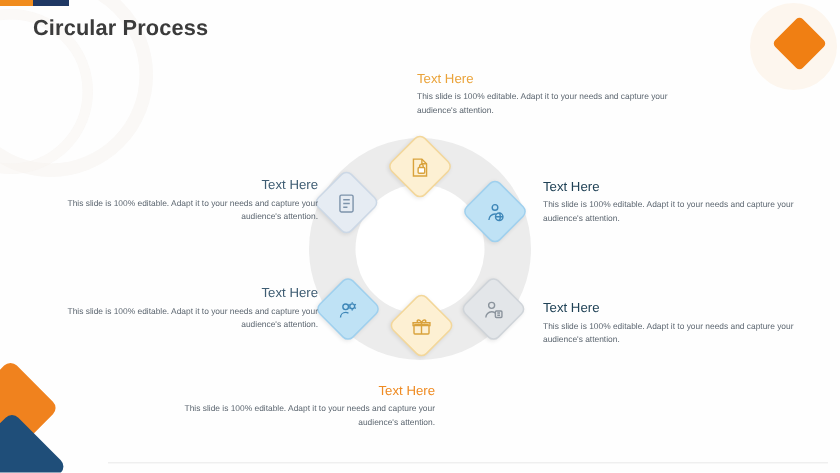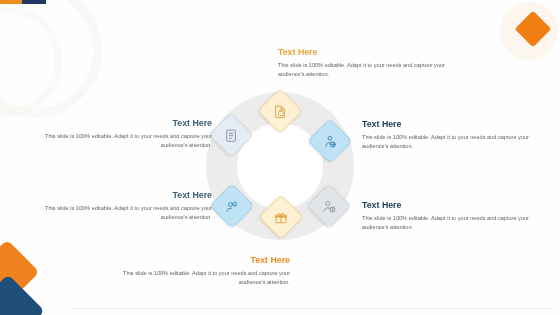--- a/index.html
+++ b/index.html
@@ -74,21 +74,21 @@
   }
   .badge svg{transform:rotate(-45deg);display:block;}
   .b-amber{background:#fdf0d3;border:1px solid #f3d79a;}
   .b-paleblue{background:#e6ecf3;border:1px solid #ccd8e6;}
   .b-blue{background:#bfe2f5;border:1px solid #9fd0ee;}
   .b-gray{background:#e3e6e9;border:1px solid #cfd4d9;}
 
   
   .callout{position:absolute;width:172px;}
   .callout .head{
-    font-size:8.8px;font-weight:bold;margin:0 0 3px 0;line-height:1.1;
+    font-size:8.8px;font-weight:normal;margin:0 0 3px 0;line-height:1.1;
   }
   .callout .body{
     font-size:5.6px;line-height:1.62;color:#5c6670;margin:0;
   }
   .h-amber{color:#eaa33a;}
   .h-navy{color:#1f4155;}
   .h-slate{color:#3f5d73;}
   .h-orange{color:#ef8b22;}
   .ta-r{text-align:right;}
   .ta-l{text-align:left;}
@@ -107,20 +107,21 @@
 
   <div class="tr-glow"></div>
   <div class="tr-diamond"></div>
 
   <div class="bl-wrap">
     <div class="bl-orange"></div>
     <div class="bl-navy"></div>
   </div>
   <div class="footer-rule"></div>
 
+  <div class="title">Circular Process</div>
 
   <div class="donut">
     <div class="donut-hole"></div>
   </div>
 
   <div class="badge b-amber" style="left:264px;top:95px;">
     <svg width="15" height="15" viewBox="0 0 24 24" fill="none" stroke="#d9a23c" stroke-width="1.5">
       <path d="M5 3h9l5 5v13H5z"></path>
         <path d="M14 3v5h5"></path>
       <rect x="10" y="12" width="7" height="6" rx="1" fill="#fff"></rect>

